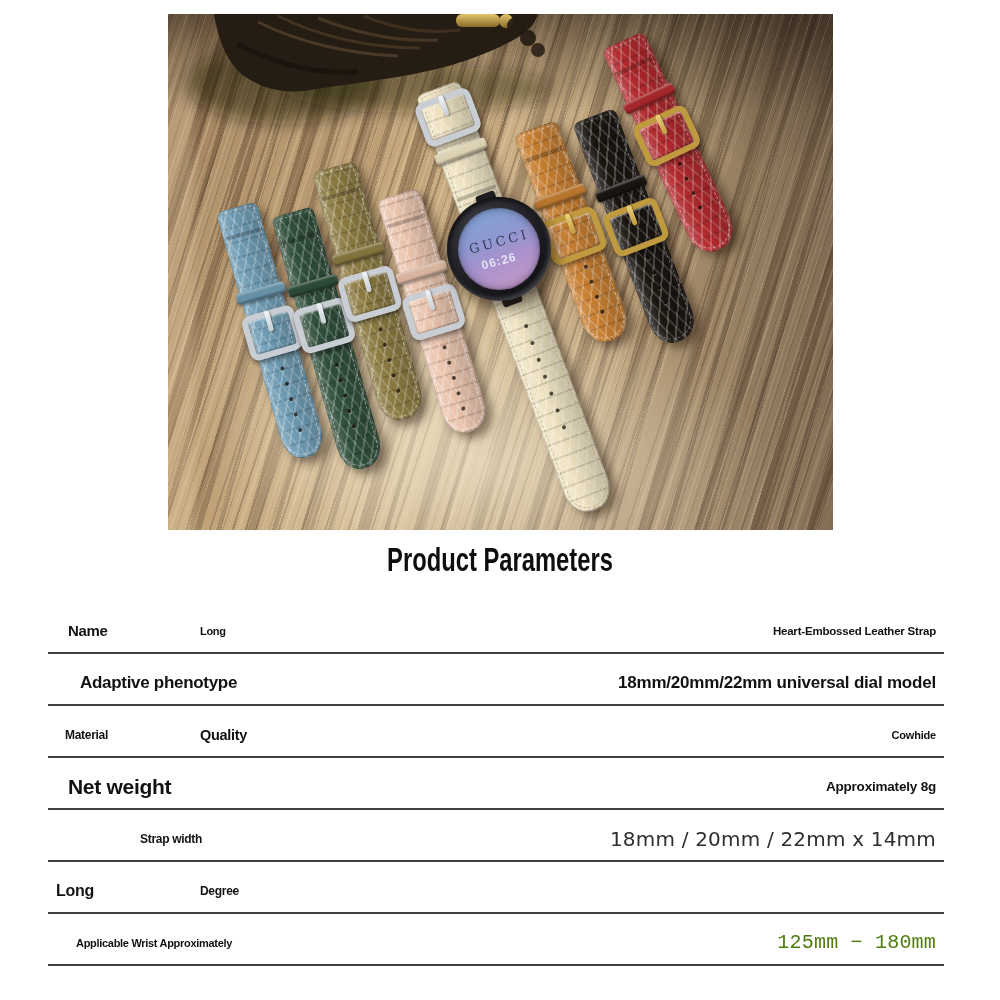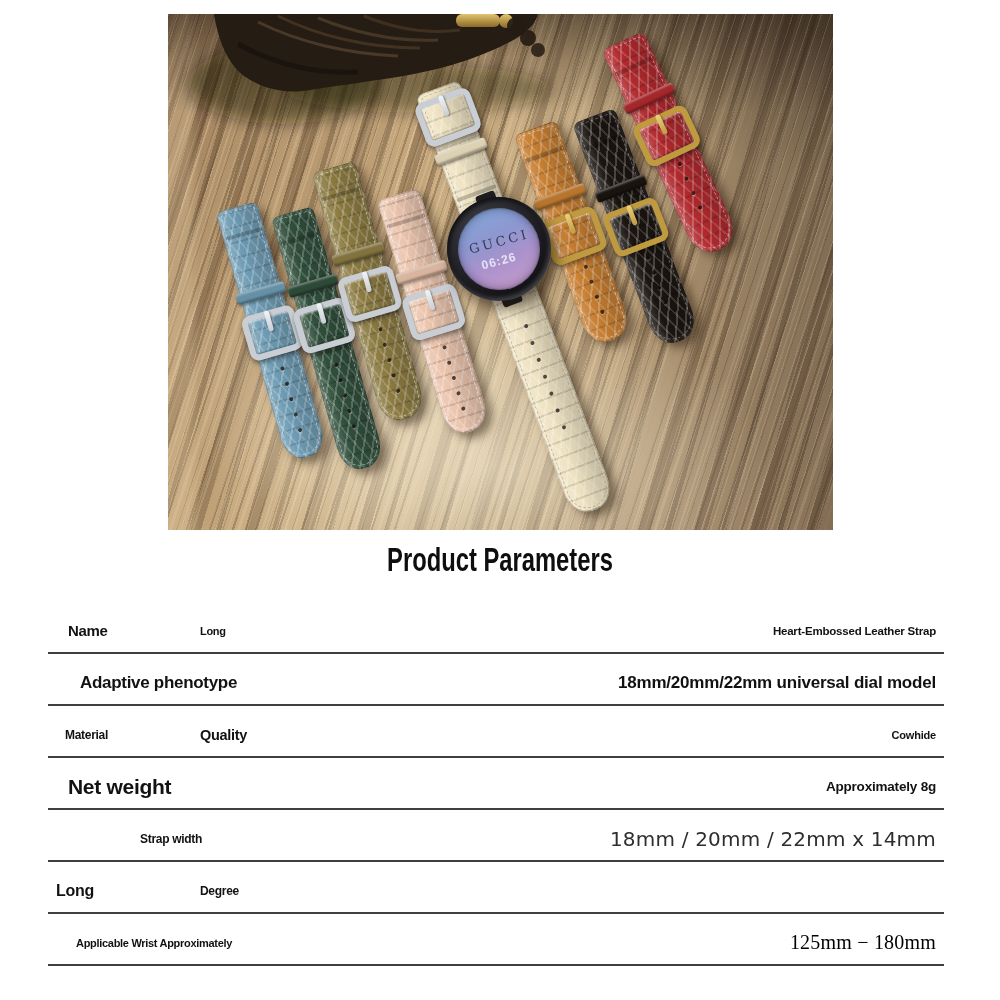--- a/index.html
+++ b/index.html
@@ -101,21 +101,21 @@
   .sub{position:absolute;left:152px;font-weight:bold;letter-spacing:-0.3px;}
   .val{font-weight:bold;letter-spacing:-0.2px;padding-right:8px;white-space:nowrap;}
   .r1 .lbl{margin-left:20px;font-size:15px;}  .r1 .sub{font-size:11px;}  .r1 .val{font-size:11.5px;}
   .r2 .lbl{margin-left:32px;font-size:17px;}                             .r2 .val{font-size:17px;}
   .r3 .lbl{margin-left:17px;font-size:12px;}  .r3 .sub{font-size:14.5px;}.r3 .val{font-size:11px;padding-left:24px;}
   .r4 .lbl{margin-left:20px;font-size:21px;}                           .r4 .val{font-size:13.5px;}
   .r5 .lbl{margin-left:92px;font-size:12px;}
   .r5 .val{font-weight:normal;font-size:20px;color:#2e2e2e;font-family:"DejaVu Sans",sans-serif;letter-spacing:.2px;}
   .r6 .lbl{margin-left:8px;font-size:16px;}  .r6 .sub{font-size:12px;}  .r6 .val{font-size:13px;}
   .r7 .lbl{margin-left:28px;font-size:11px;}
-  .r7 .val{font-weight:normal;font-size:20px;color:#000000;font-family:Liberation Serif, serif;letter-spacing:.2px;}
+  .r7 .val{font-weight:normal;font-size:20px;color:#4d7c0f;font-family:Liberation Mono, monospace;letter-spacing:.2px;}
 </style>
 </head>
 <body>
 
 <div class="photo">
   <div class="grain"></div>
 
   <svg width="665" height="130" viewBox="0 0 665 130" style="position:absolute;left:0;top:0;">
     <defs>
       <filter id="b8" x="-40%" y="-40%" width="180%" height="180%">

